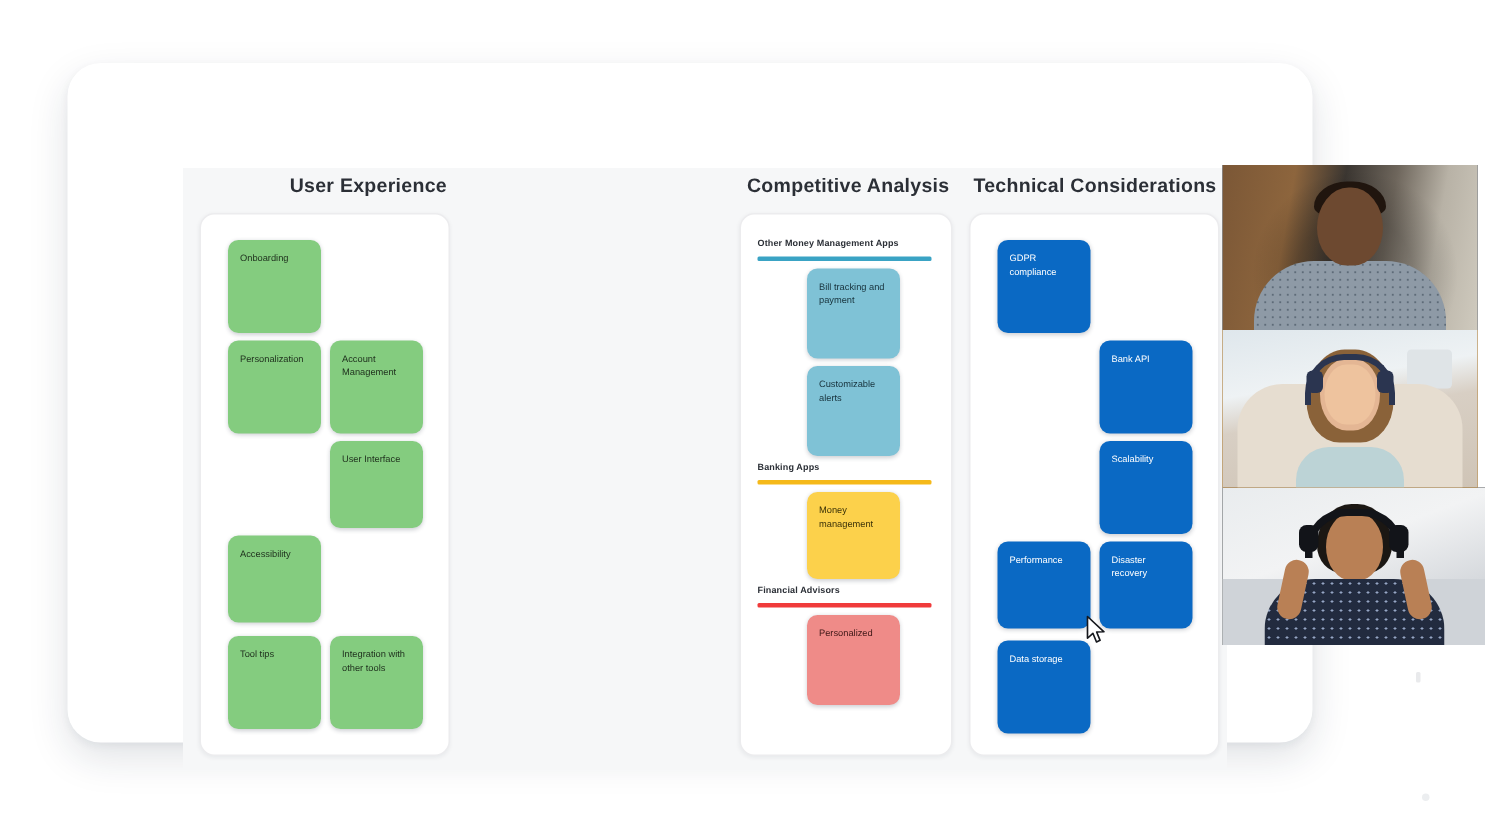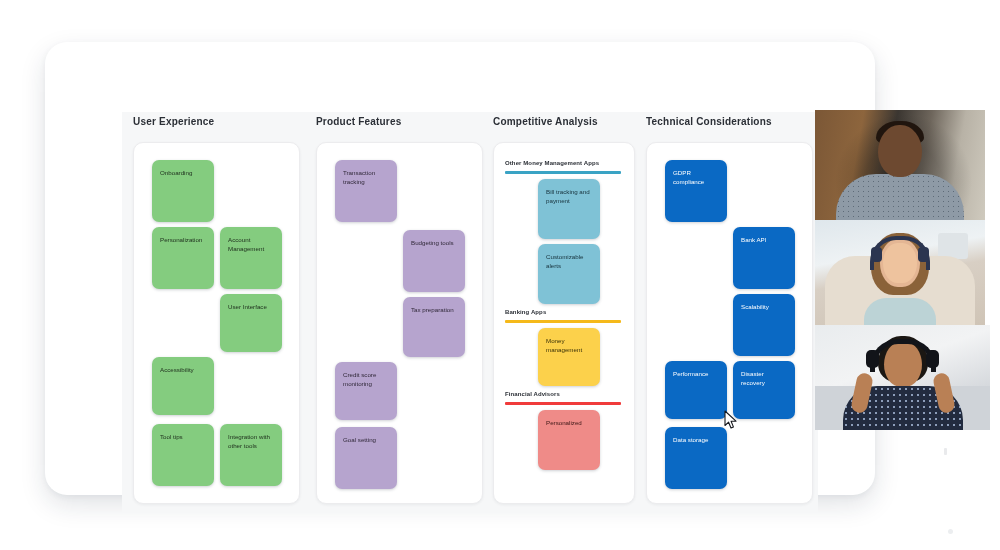--- a/index.html
+++ b/index.html
@@ -19,21 +19,21 @@
   }
   
   .whiteboard{
     position:absolute;left:77px;top:70px;width:696px;height:400px;
     background:#f6f7f8;
   }
 
   .column{position:absolute;top:30px;height:360px;}
   .col-title{
     position:absolute;top:-26px;left:0;width:100%;
-    text-align:left;font-size:10px;font-weight:bold;color:#2b2f36;
+    text-align:right;font-size:13px;font-weight:bold;color:#2b2f36;
     letter-spacing:.2px;white-space:nowrap;
   }
   .col-panel{
     position:absolute;left:0;top:0;width:100%;height:100%;
     background:#ffffff;border-radius:10px;
     border:1px solid #ececee;
     box-shadow:0 1px 3px rgba(20,30,50,.06);
   }
 
   .note{
@@ -128,29 +128,20 @@
         <div class="col-panel"></div>
         <div class="note green" style="left:19px;top:18px;width:62px;height:62px;">Onboarding</div>
         <div class="note green" style="left:19px;top:85px;width:62px;height:62px;">Personalization</div>
         <div class="note green" style="left:87px;top:85px;width:62px;height:62px;">Account Management</div>
         <div class="note green" style="left:87px;top:152px;width:62px;height:58px;">User Interface</div>
         <div class="note green" style="left:19px;top:215px;width:62px;height:58px;">Accessibility</div>
         <div class="note green" style="left:19px;top:282px;width:62px;height:62px;">Tool tips</div>
         <div class="note green" style="left:87px;top:282px;width:62px;height:62px;">Integration with other tools</div>
       </div>
 
-      <div class="column" style="left:194px;width:165px;">
-        <div class="col-title">Product Features</div>
-        <div class="col-panel"></div>
-        <div class="note purple" style="left:19px;top:18px;width:62px;height:62px;">Transaction tracking</div>
-        <div class="note purple" style="left:87px;top:88px;width:62px;height:62px;">Budgeting tools</div>
-        <div class="note purple" style="left:87px;top:155px;width:62px;height:60px;">Tax preparation</div>
-        <div class="note purple" style="left:19px;top:220px;width:62px;height:58px;">Credit score monitoring</div>
-        <div class="note purple" style="left:19px;top:285px;width:62px;height:62px;">Goal setting</div>
-      </div>
 
       <div class="column" style="left:524px;width:165px;">
         <div class="col-title">Technical Considerations</div>
         <div class="col-panel"></div>
         <div class="note blue" style="left:19px;top:18px;width:62px;height:62px;">GDPR compliance</div>
         <div class="note blue" style="left:87px;top:85px;width:62px;height:62px;">Bank API</div>
         <div class="note blue" style="left:87px;top:152px;width:62px;height:62px;">Scalability</div>
         <div class="note blue" style="left:19px;top:219px;width:62px;height:58px;">Performance</div>
         <div class="note blue" style="left:87px;top:219px;width:62px;height:58px;">Disaster recovery</div>
         <div class="note blue" style="left:19px;top:285px;width:62px;height:62px;">Data storage</div>

